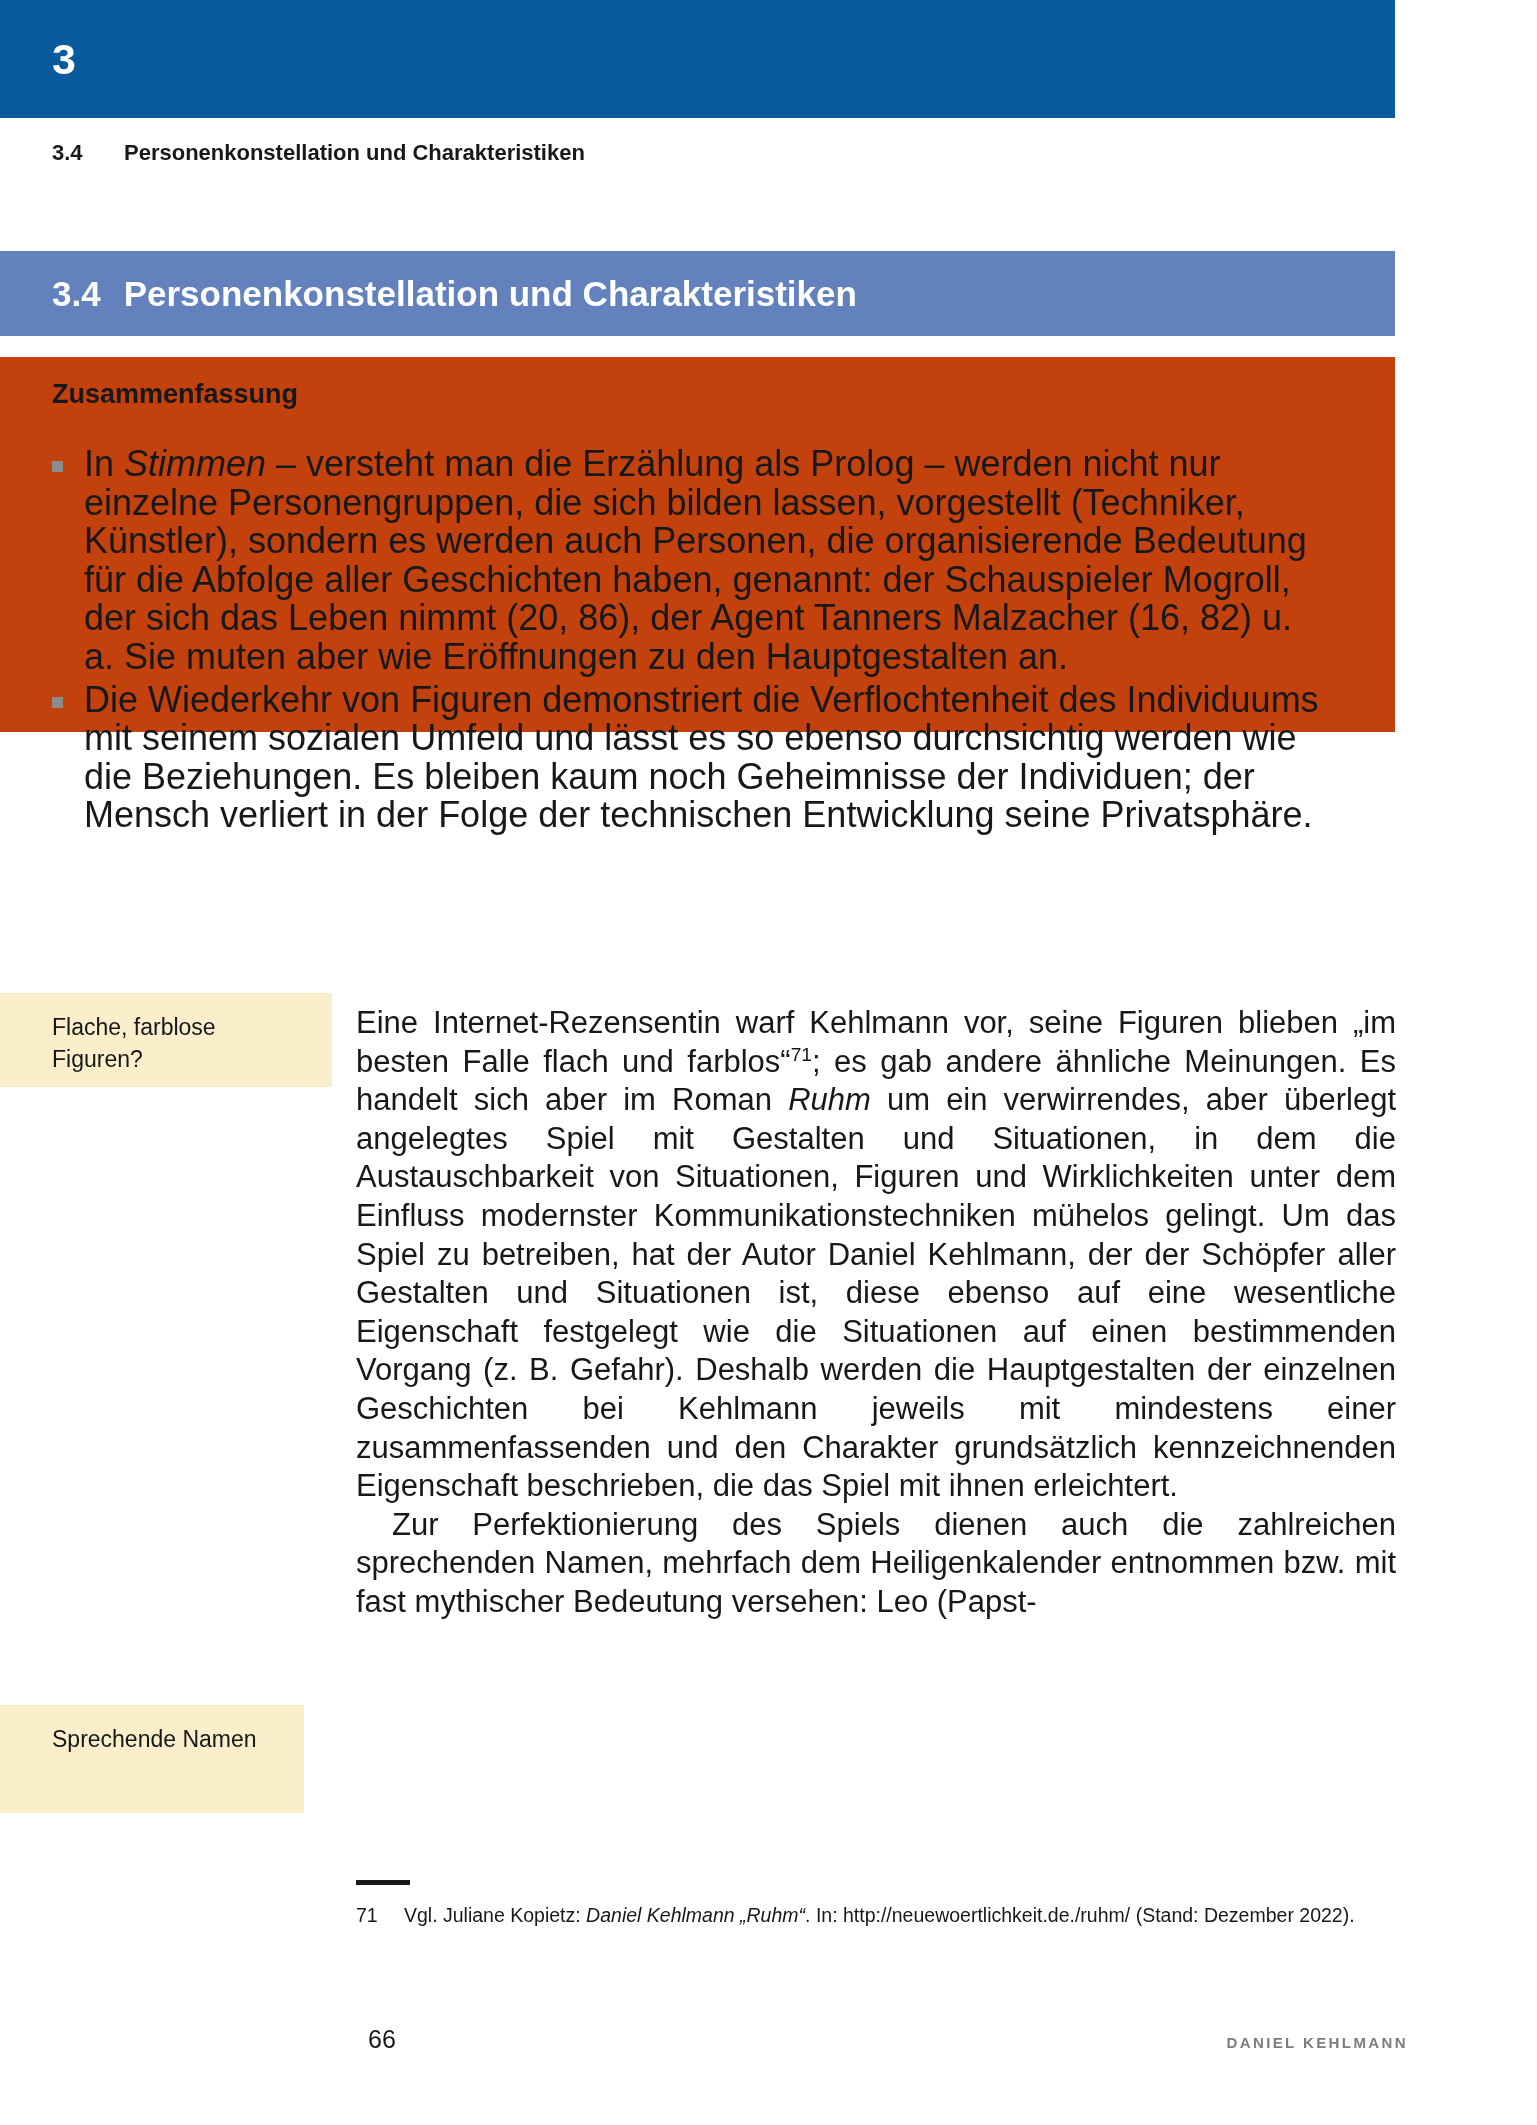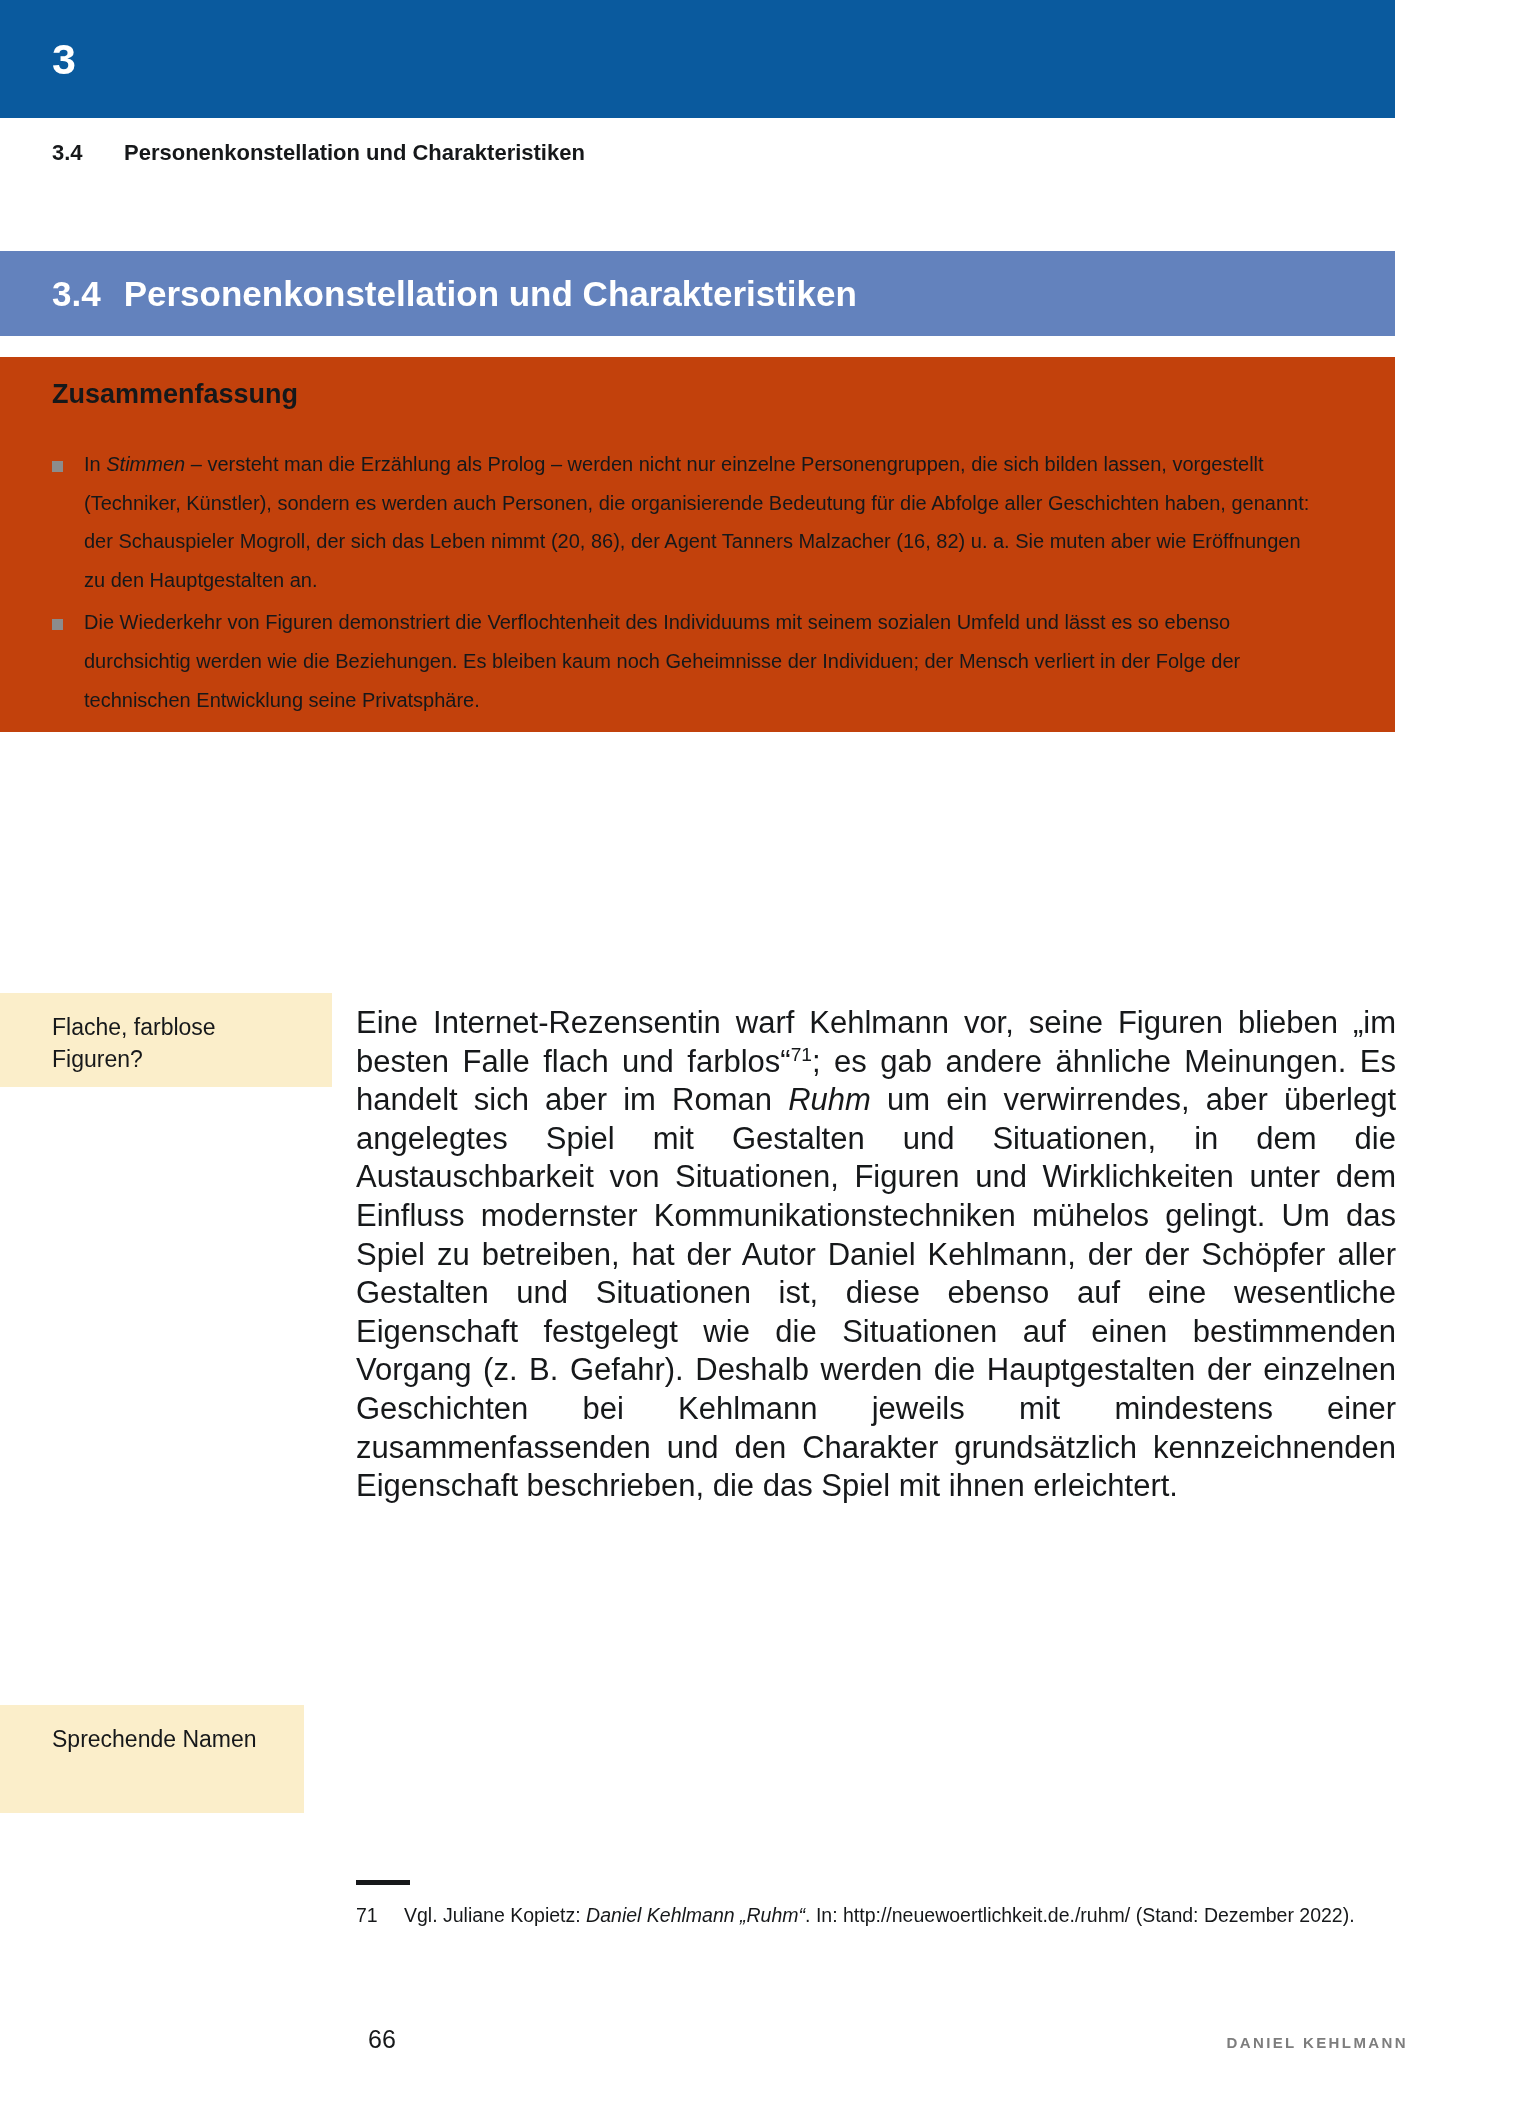--- a/index.html
+++ b/index.html
@@ -111,21 +111,21 @@
   }
   .sq-bullet {
     width: 11px;
     height: 11px;
     background: #8c8c8c;
     margin-top: 16px;
     margin-right: 21px;
     flex: 0 0 auto;
   }
   .summary-text {
-    font-size: 20px;
+    font-size: 36px;
     line-height: 38.6px;
     color: #16181a;
     width: 1240px;
   }
   .summary-text i { font-style: italic; }
 
   
   .margin-note {
     position: absolute;
     left: 0;
@@ -250,20 +250,21 @@
 <div class="margin-note" id="margin-note-1">
   <div class="mn-text">Flache, farblose Figuren?</div>
 </div>
 
 <div class="margin-note" id="margin-note-2">
   <div class="mn-text">Sprechende Namen</div>
 </div>
 
 <div class="body-column">
   <p class="body-par"><span>Eine Internet-Rezensentin warf Kehlmann vor, seine Figuren blieben „im besten Falle flach und farblos“</span><sup>71</sup><span>; es gab andere ähnliche Meinungen. Es handelt sich aber im Roman </span><i>Ruhm</i><span> um ein verwirrendes, aber überlegt angelegtes Spiel mit Gestalten und Situationen, in dem die Austauschbarkeit von Situationen, Figuren und Wirklichkeiten unter dem Einfluss modernster Kommunikationstechniken mühelos gelingt. Um das Spiel zu betreiben, hat der Autor Daniel Kehlmann, der der Schöpfer aller Gestalten und Situationen ist, diese ebenso auf eine wesentliche Eigenschaft festgelegt wie die Situationen auf einen bestimmenden Vorgang (z. B. Gefahr). Deshalb werden die Hauptgestalten der einzelnen Geschichten bei Kehlmann jeweils mit mindestens einer zusammenfassenden und den Charakter grundsätzlich kennzeichnenden Eigenschaft beschrieben, die das Spiel mit ihnen erleichtert.</span></p>
+  <p class="body-par indented">Zur Perfektionierung des Spiels dienen auch die zahlreichen sprechenden Namen, mehrfach dem Heiligenkalender entnommen bzw. mit fast mythischer Bedeutung versehen: Leo (Papst-</p>
 </div>
 
 <div class="footnote-rule"></div>
 <div class="footnote">
   <span class="fn-num">71</span>
   <span class="fn-text"><span>Vgl. Juliane Kopietz: </span><i>Daniel Kehlmann „Ruhm“</i><span>. In: http://neuewoertlichkeit.de./ruhm/ (Stand: Dezember 2022).</span></span>
 </div>
 
 <div class="page-footer">
   <span class="page-number">66</span>

